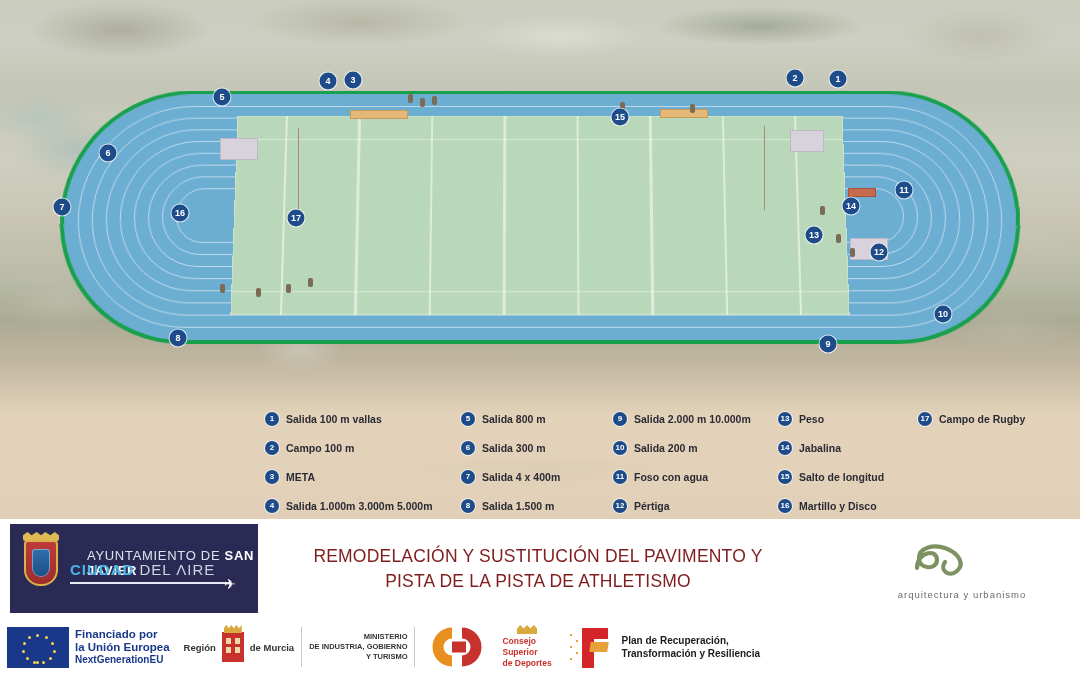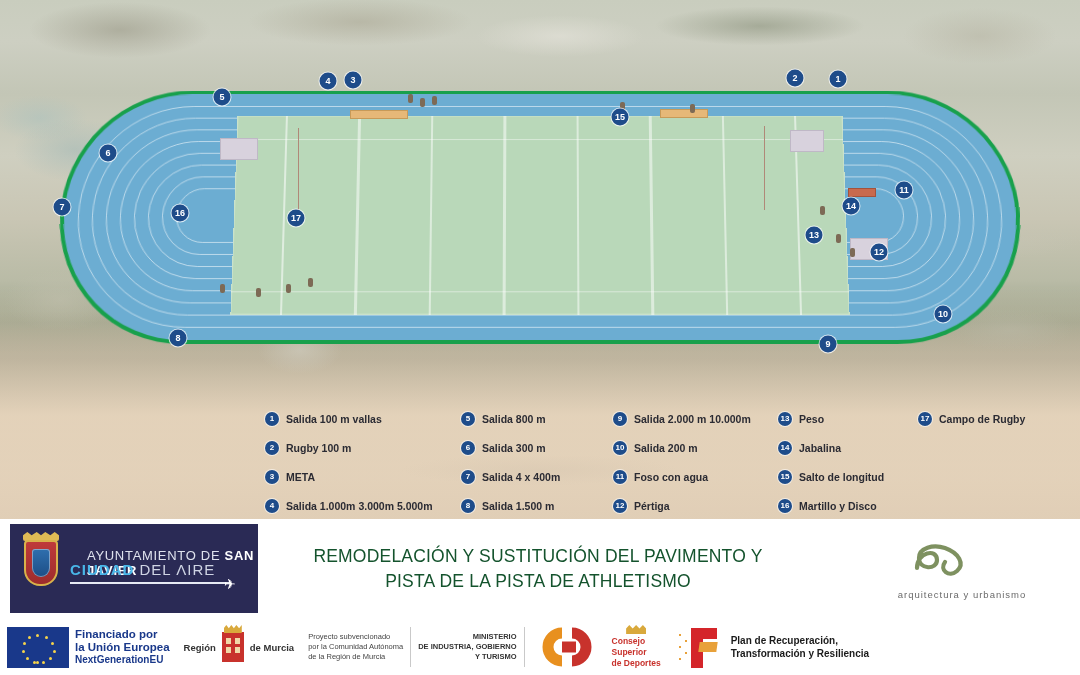--- a/index.html
+++ b/index.html
@@ -164,21 +164,21 @@
   .sj-l1 b{ color:#fff; }
   .sj-l2{ position:absolute; left:60px; top:37px; font-size:15px; letter-spacing:1px; color:#cfd4e4; }
   .sj-l2 b{ color:#49b6e8; }
   .sj-rule{ position:absolute; left:60px; top:58px; width:160px; height:2px; background:#e7eaf4; }
   .plane{ position:absolute; left:214px; top:53px; color:#fff; font-size:14px; line-height:1; }
 
   .maintitle{
     flex:1; display:flex; flex-direction:column; align-items:center;
     justify-content:center; padding:0 10px; text-align:center;
   }
-  .maintitle div{ font-size:17.5px; color:#14532d; line-height:1.45; letter-spacing:.2px; }
+  .maintitle div{ font-size:17.5px; color:#7f1d1d; line-height:1.45; letter-spacing:.2px; }
 
   .logo-esp{
     width:262px; flex:0 0 auto; display:flex; flex-direction:column;
     align-items:center; justify-content:center; padding-right:14px;
   }
   .esp-row{ display:flex; align-items:center; gap:8px; }
   .esp-name{ font-size:25px; letter-spacing:2.5px; color:#3b3b3b; }
   .esp-sub{ font-size:9.5px; letter-spacing:1px; color:#6b6b6b; margin-top:7px; margin-left:40px; }
 
   
@@ -343,21 +343,21 @@
       <div class="lg">
         <span class="bdg">13</span>
         <span class="txt">Peso</span>
       </div>
       <div class="lg">
         <span class="bdg">17</span>
         <span class="txt">Campo de Rugby</span>
       </div>
       <div class="lg">
         <span class="bdg">2</span>
-        <span class="txt">Rugby 100 m</span>
+        <span class="txt">Campo 100 m</span>
       </div>
       <div class="lg">
         <span class="bdg">6</span>
         <span class="txt">Salida 300 m</span>
       </div>
       <div class="lg">
         <span class="bdg">10</span>
         <span class="txt">Salida 200 m</span>
       </div>
       <div class="lg">
@@ -455,27 +455,20 @@
         <div class="small">NextGenerationEU</div>
       </div>
     </div>
 
     <div class="fcell">
       <div class="murcia-txt">Región</div>
       <div class="murcia-mark"></div>
       <div class="murcia-txt">de Murcia</div>
     </div>
 
-    <div class="fcell">
-      <div class="subv">
-        <div>Proyecto subvencionado</div>
-        <div>por la Comunidad Autónoma</div>
-        <div>de la Región de Murcia</div>
-      </div>
-    </div>
 
 
     <div class="vdiv"></div>
 
     <div class="fcell">
       <div class="min-txt">
         <div>MINISTERIO</div>
         <div>DE INDUSTRIA, GOBIERNO</div>
         <div>Y TURISMO</div>
       </div>

